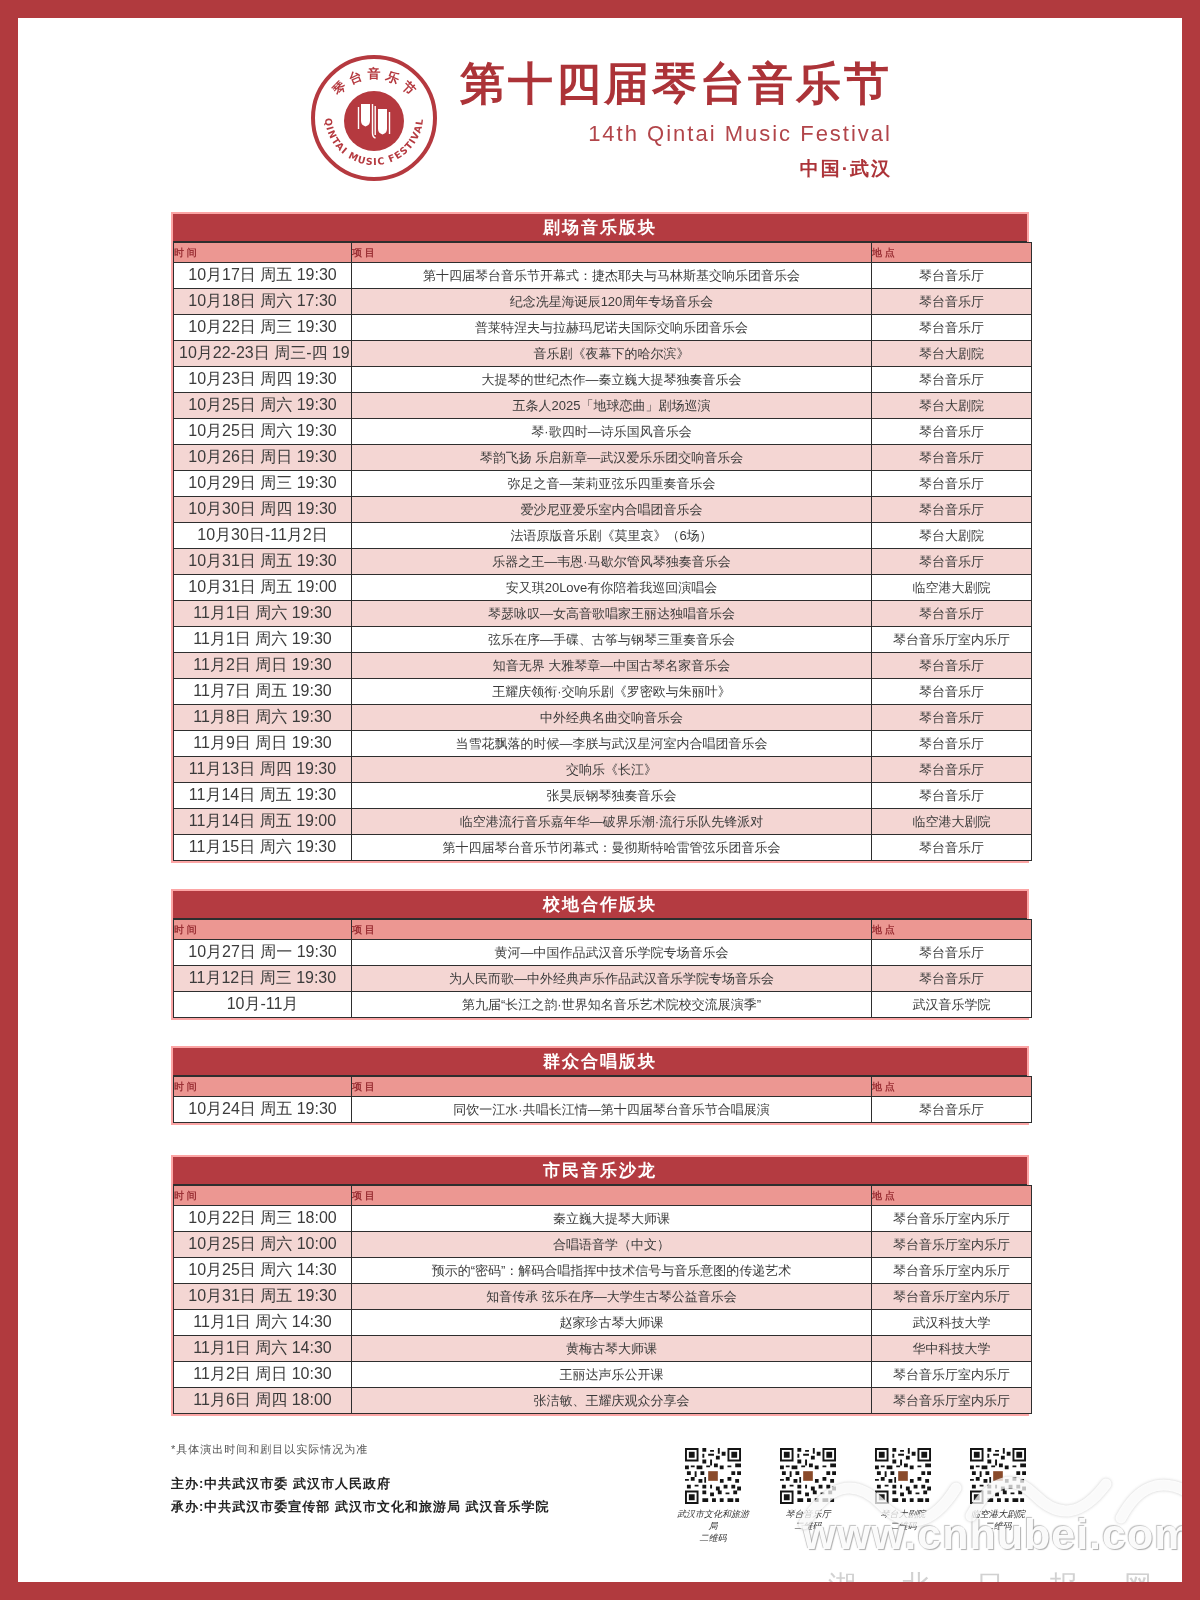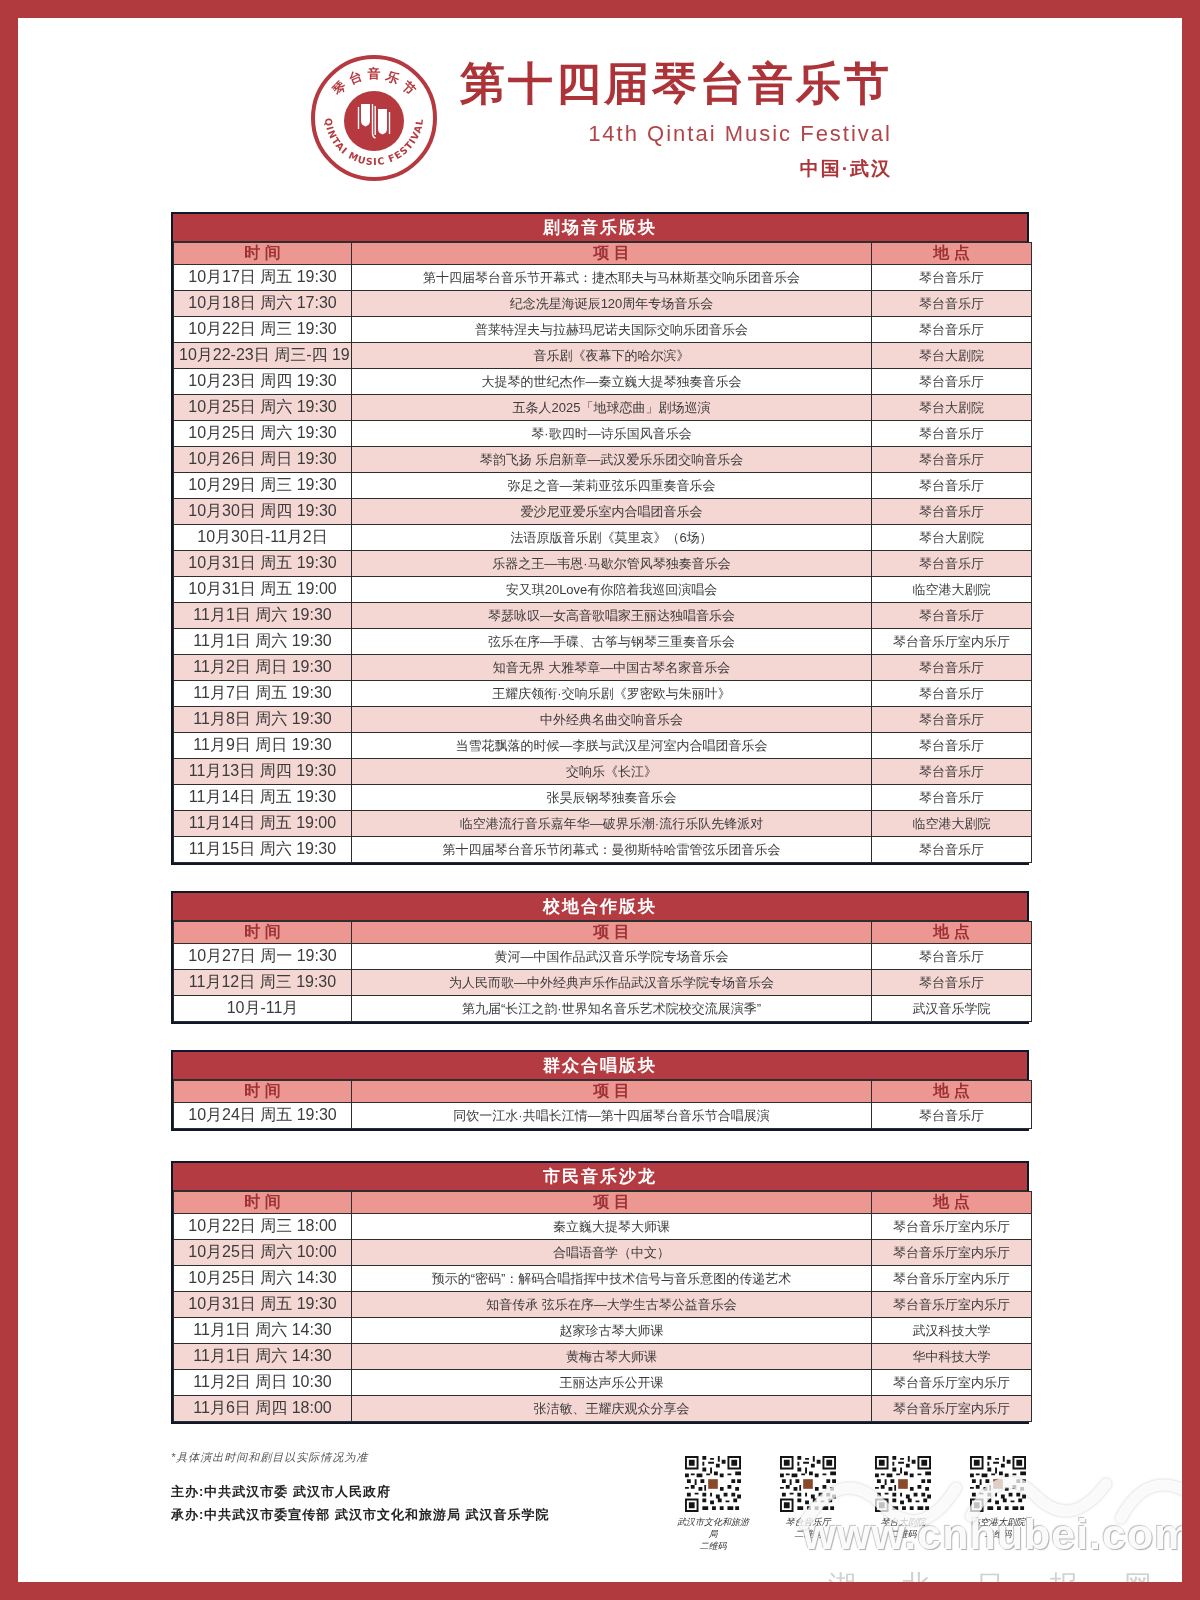--- a/index.html
+++ b/index.html
@@ -24,50 +24,50 @@
   }
   .title-block .subtitle {
     color: #b2454a; font-size: 22px; margin-top: 7px; letter-spacing: 2px;
   }
   .title-block .location {
     color: #ac3338; font-size: 19px; font-weight: bold; margin-top: 9px; letter-spacing: 2px;
   }
 
   
   #sections { width: 858px; margin: 0 auto; }
-  .block { border: 2px solid #0f172a; margin-top: 26px; background: #eab308; }
+  .block { border: 2px solid #fca5a5; margin-top: 26px; background: #eab308; }
   .block:first-child { margin-top: 28px; }
   .block:last-child { margin-top: 30px; }
   .band {
     background: #b43b41; color: #fff; text-align: center;
     font-size: 17px; font-weight: bold; letter-spacing: 2px;
     line-height: 28px; height: 28px;
     border-bottom: 1px solid #2e2e2e;
   }
   table.sched { width: 100%; border-collapse: collapse; table-layout: fixed; }
   table.sched col.c-time  { width: 178px; }
   table.sched col.c-prog  { width: 520px; }
   table.sched col.c-venue { width: 160px; }
   table.sched th {
     background: #ec9792; color: #9c3136;
-    font-size: 16px; font-weight: bold;
-    height: 20px; border: 1px solid #2e2e2e; text-align: center;
+    font-size: 10px; font-weight: bold;
+    height: 20px; border: 1px solid #2e2e2e; text-align: left;
   }
   table.sched td {
     height: 26px; border: 1px solid #2e2e2e;
     font-size: 13px; text-align: center; vertical-align: middle;
     padding: 1px 5px; white-space: nowrap; overflow: hidden;
     color: #3b3b3b; background: #fff;
   }
   table.sched td:first-child { font-size: 16px; }
   table.sched tr.alt td { background: #f4d6d3; }
 
   
   .footer { width: 858px; margin: 26px auto 0; position: relative; }
-  .note { font-size: 11px; color: #555; letter-spacing: 1px; font-style: italic; }
+  .note { font-size: 11px; color: #555; letter-spacing: 1px; }
   .org-lines { margin-top: 16px; }
   .org-lines div {
     font-size: 13px; font-weight: bold; color: #222;
     letter-spacing: 1px; line-height: 1.75;
   }
   .qr-row {
     position: absolute; top: 6px; right: -6px;
     display: flex; gap: 21px;
   }
   .qr-item { width: 74px; text-align: center; }

